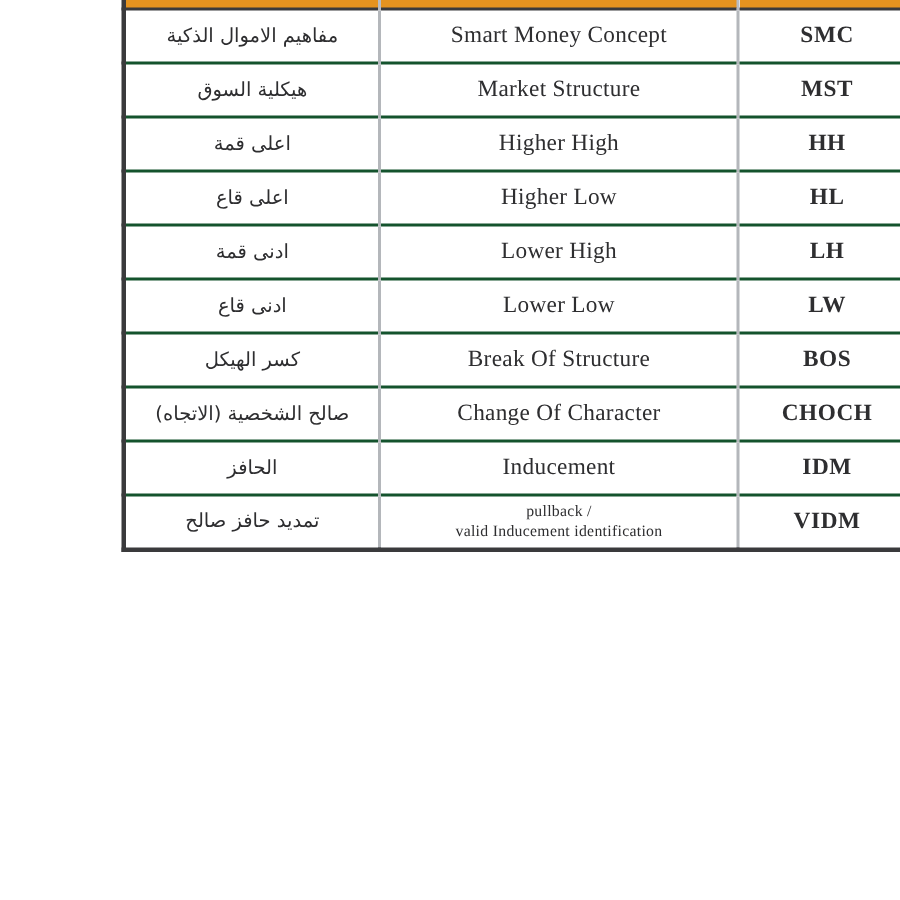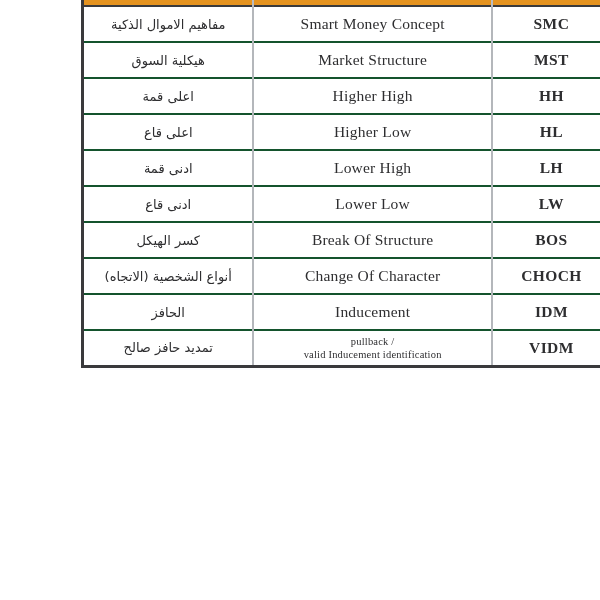--- a/index.html
+++ b/index.html
@@ -163,21 +163,21 @@
           <td class="cell-arabic">ادنى قاع</td>
           <td class="cell-english">Lower Low</td>
           <td class="cell-abbr">LW</td>
         </tr>
         <tr>
           <td class="cell-arabic">كسر الهيكل</td>
           <td class="cell-english">Break Of Structure</td>
           <td class="cell-abbr">BOS</td>
         </tr>
         <tr>
-          <td class="cell-arabic">أنواع الشخصية (الاتجاه)</td>
+          <td class="cell-arabic">صالح الشخصية (الاتجاه)</td>
           <td class="cell-english">Change Of Character</td>
           <td class="cell-abbr">CHOCH</td>
         </tr>
         <tr>
           <td class="cell-arabic">الحافز</td>
           <td class="cell-english">Inducement</td>
           <td class="cell-abbr">IDM</td>
         </tr>
         <tr>
           <td class="cell-arabic">تمديد حافز صالح</td>

